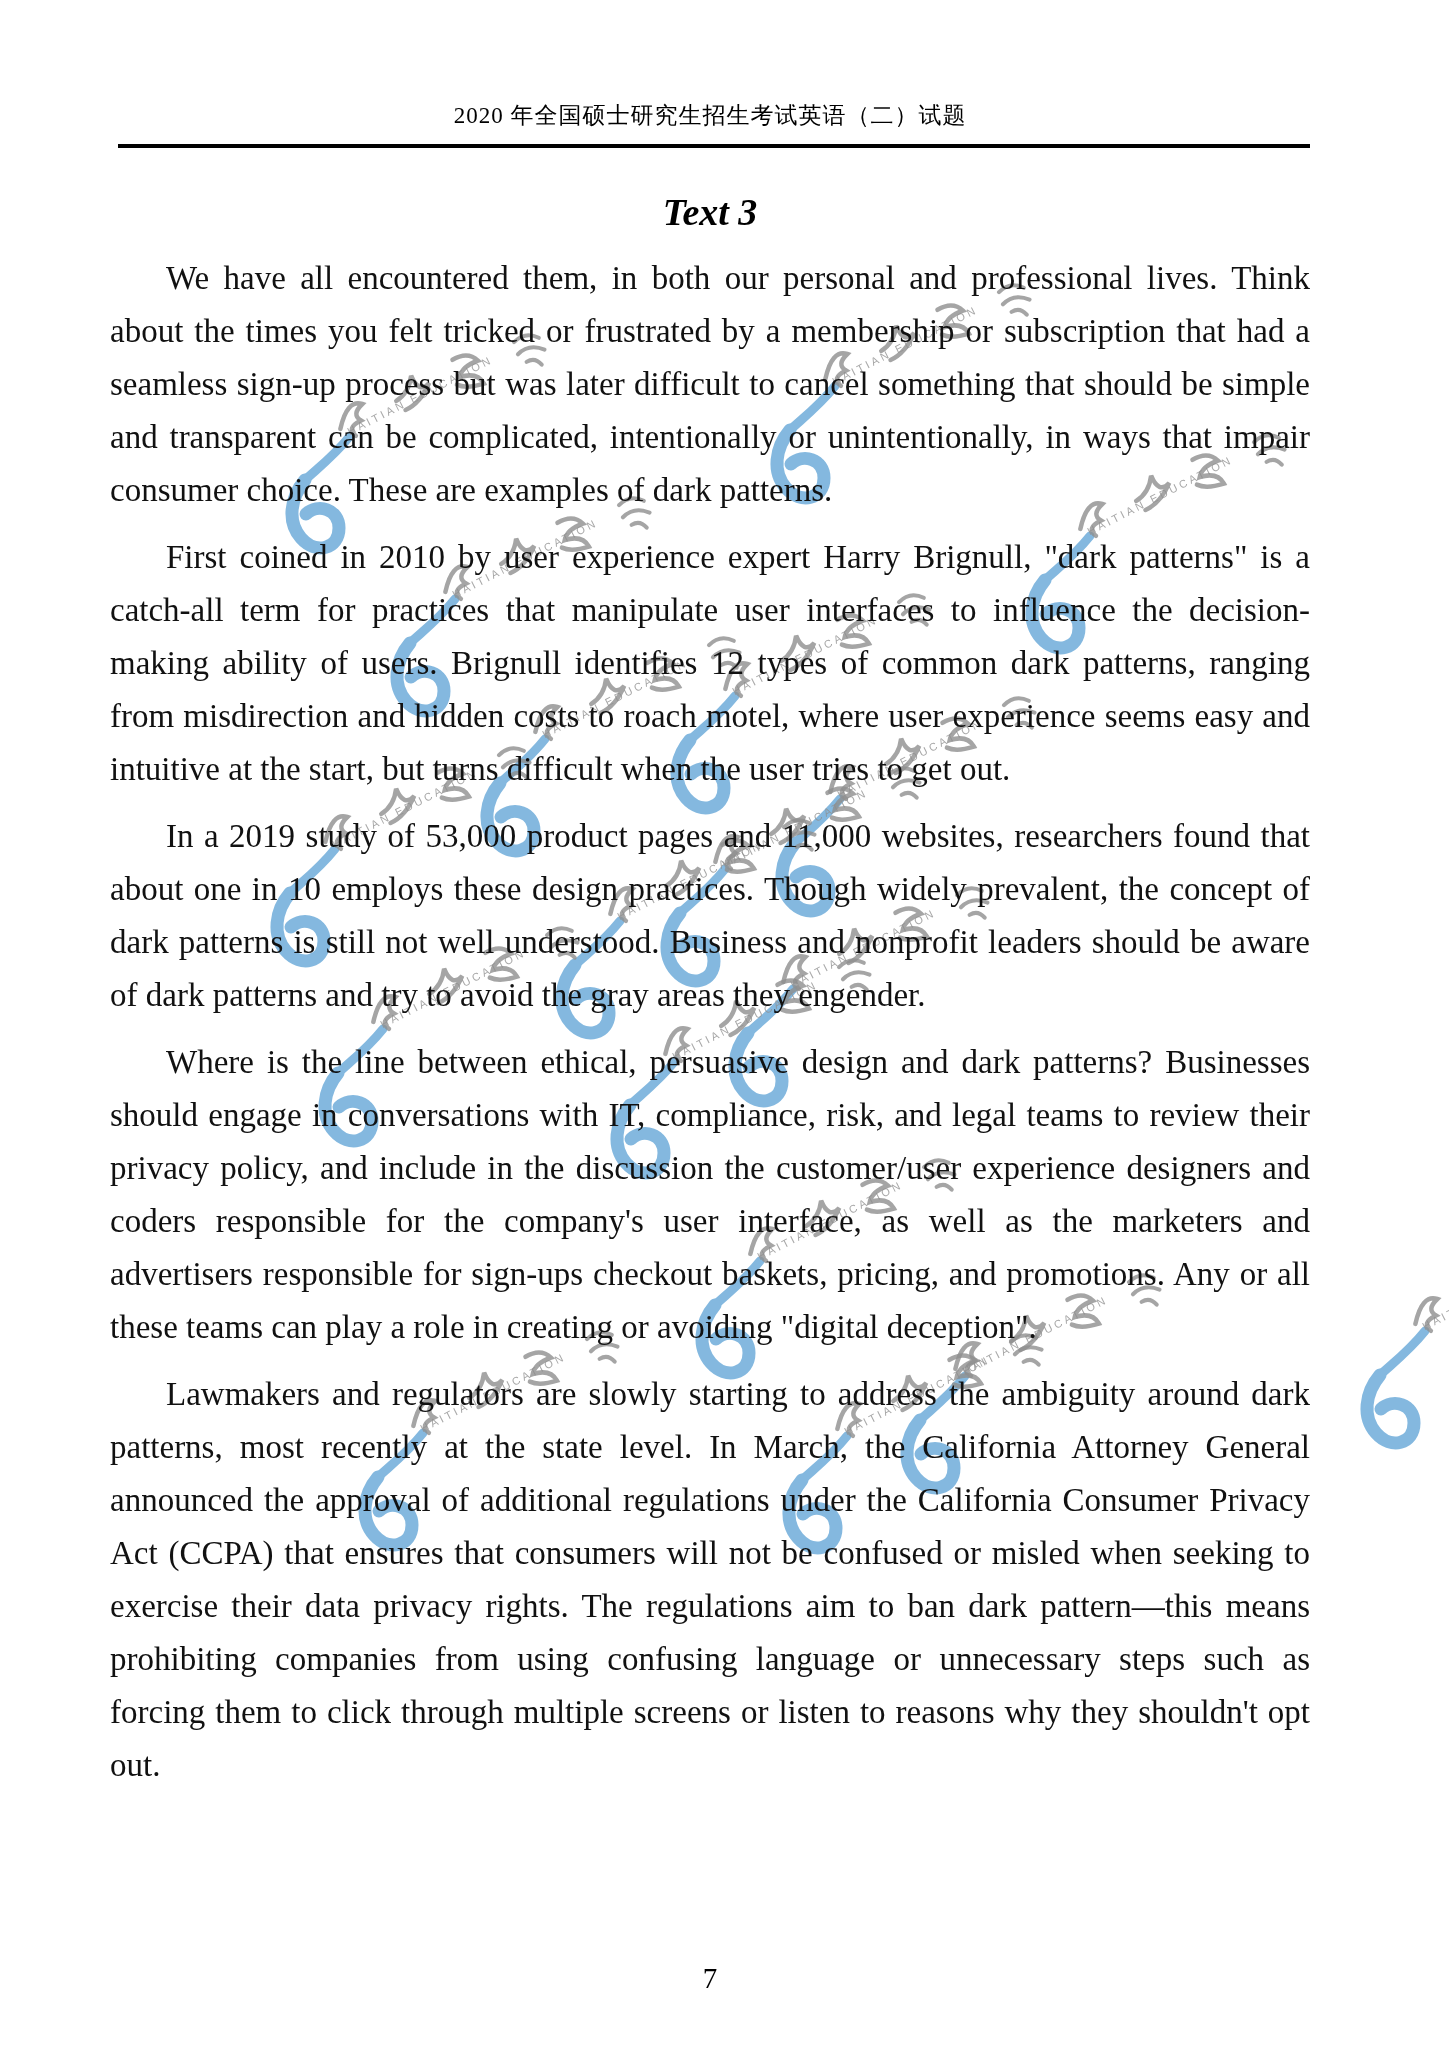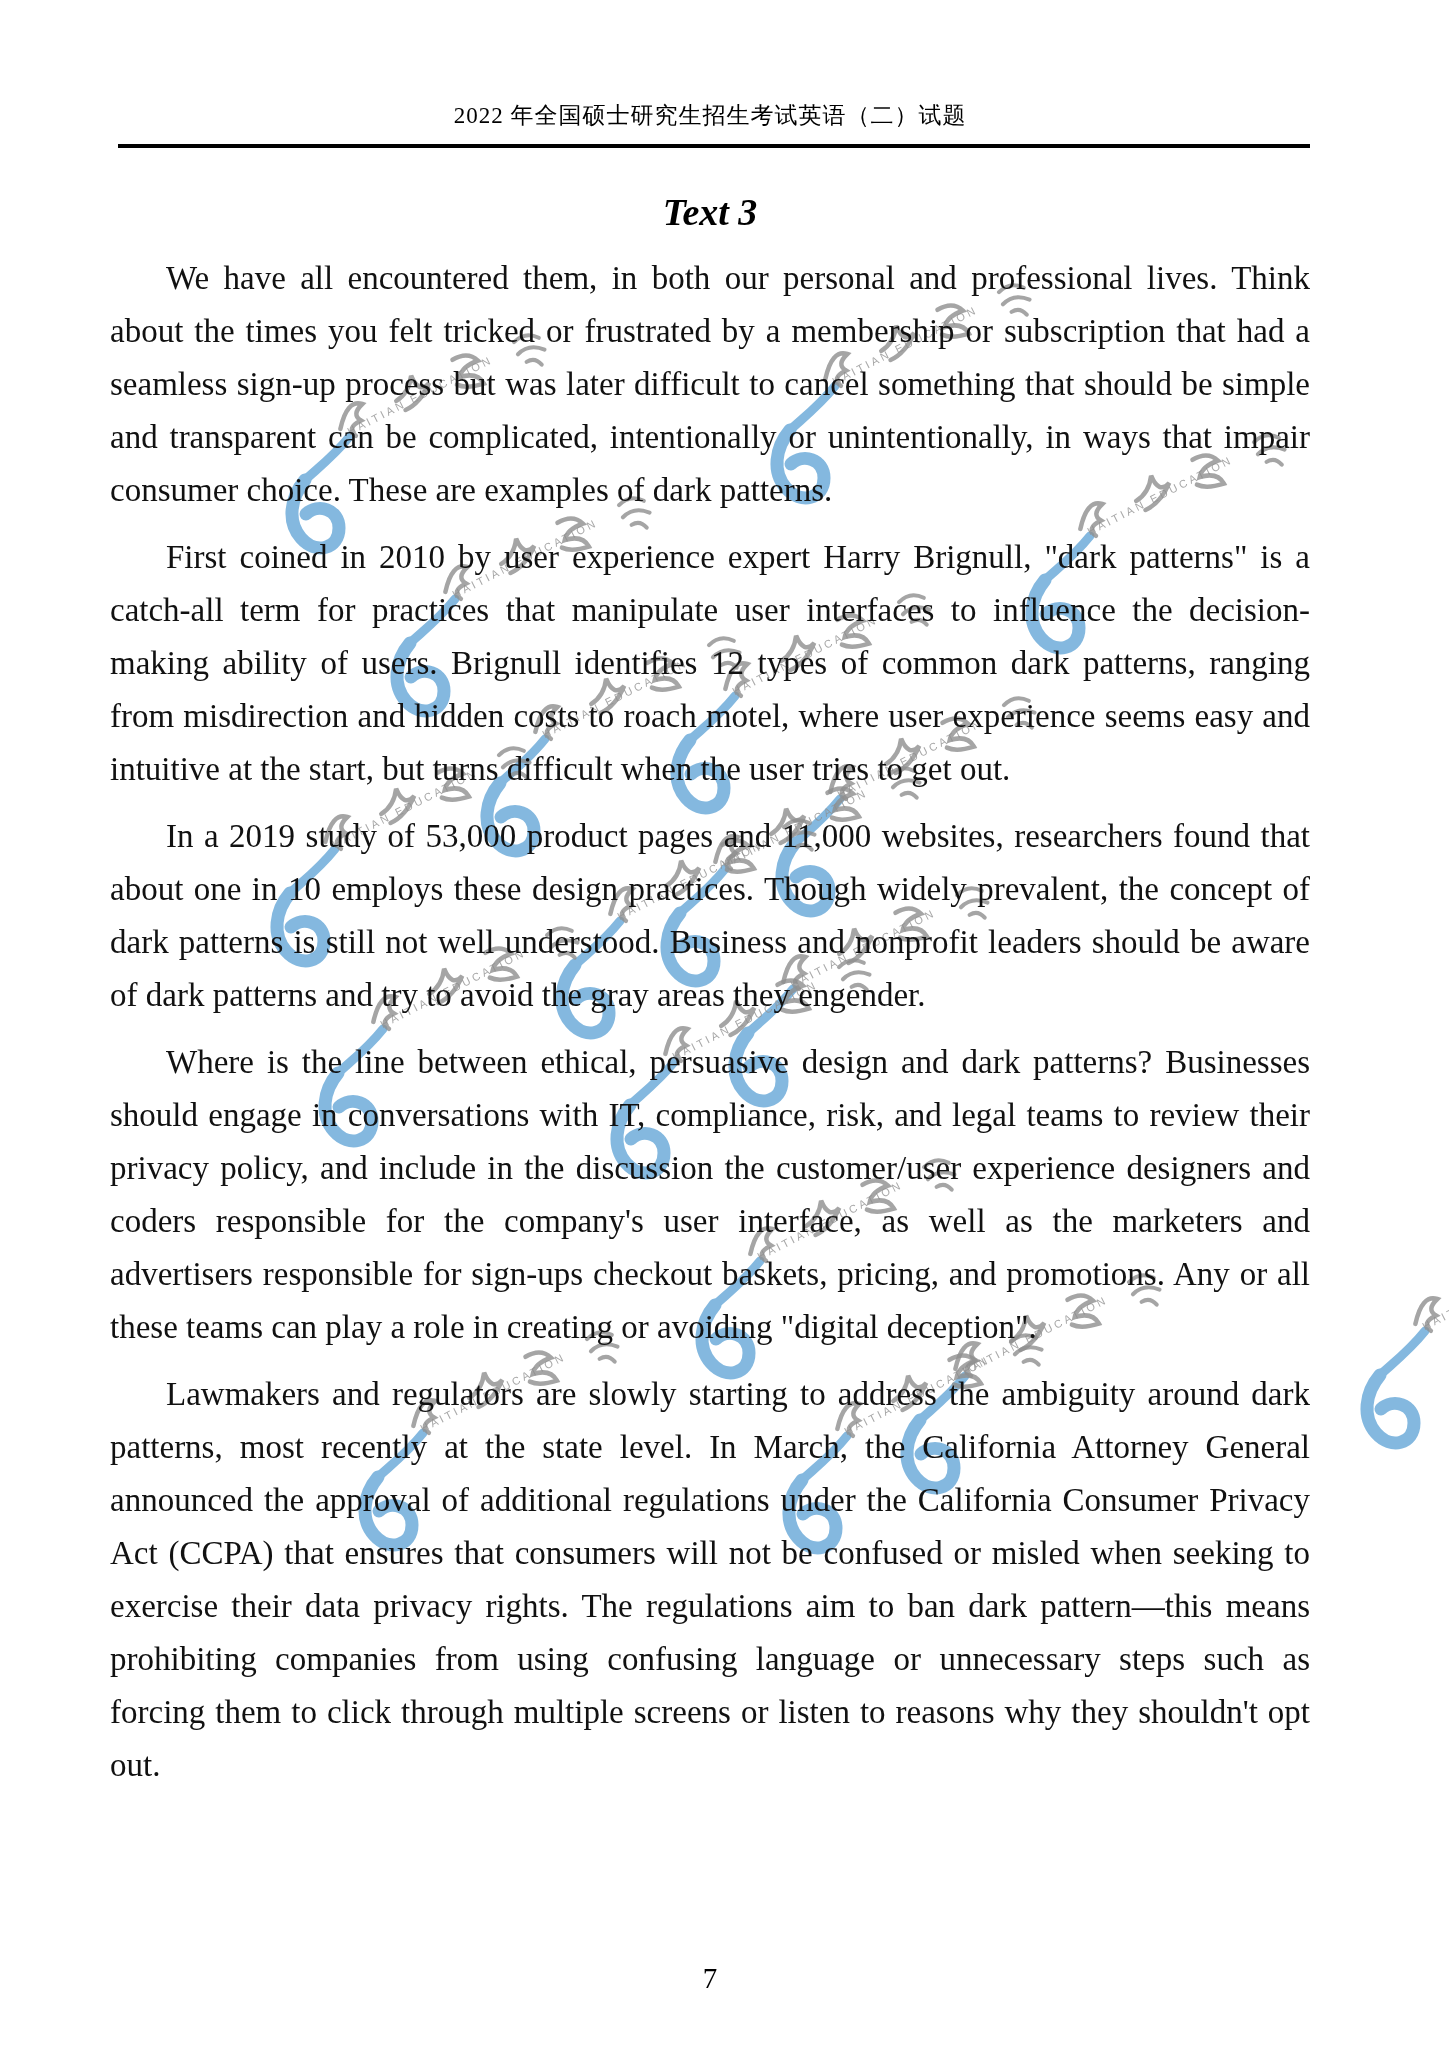--- a/index.html
+++ b/index.html
@@ -494,21 +494,21 @@
           <path d="M10,20 Q24,10 38,20"></path>
             <path d="M12,34 Q26,24 42,34"></path>
             <path d="M20,44 Q30,40 36,50"></path>
         </g>
       </svg>
       <span class="wm-caption">HAITIAN EDUCATION</span>
     </div>
   </div>
 
   <div class="text-layer">
-    <div class="header-title">2022 年全国硕士研究生招生考试英语（二）试题</div>
+    <div class="header-title">2020 年全国硕士研究生招生考试英语（二）试题</div>
     <div class="header-rule"></div>
     <h1 class="page-title">Text 3</h1>
 
     <div class="body-text">
       <p>We have all encountered them, in both our personal and professional lives. Think about the times you felt tricked or frustrated by a membership or subscription that had a seamless sign-up process but was later difficult to cancel something that should be simple and transparent can be complicated, intentionally or unintentionally, in ways that impair consumer choice. These are examples of dark patterns.</p>
       <p>First coined in 2010 by user experience expert Harry Brignull, "dark patterns" is a catch-all term for practices that manipulate user interfaces to influence the decision-making ability of users. Brignull identifies 12 types of common dark patterns, ranging from misdirection and hidden costs to roach motel, where user experience seems easy and intuitive at the start, but turns difficult when the user tries to get out.</p>
       <p>In a 2019 study of 53,000 product pages and 11,000 websites, researchers found that about one in 10 employs these design practices. Though widely prevalent, the concept of dark patterns is still not well understood. Business and nonprofit leaders should be aware of dark patterns and try to avoid the gray areas they engender.</p>
       <p>Where is the line between ethical, persuasive design and dark patterns? Businesses should engage in conversations with IT, compliance, risk, and legal teams to review their privacy policy, and include in the discussion the customer/user experience designers and coders responsible for the company's user interface, as well as the marketers and advertisers responsible for sign-ups checkout baskets, pricing, and promotions. Any or all these teams can play a role in creating or avoiding "digital deception".</p>
       <p>Lawmakers and regulators are slowly starting to address the ambiguity around dark patterns, most recently at the state level. In March, the California Attorney General announced the approval of additional regulations under the California Consumer Privacy Act (CCPA) that ensures that consumers will not be confused or misled when seeking to exercise their data privacy rights. The regulations aim to ban dark pattern—this means prohibiting companies from using confusing language or unnecessary steps such as forcing them to click through multiple screens or listen to reasons why they shouldn't opt out.</p>
     </div>

